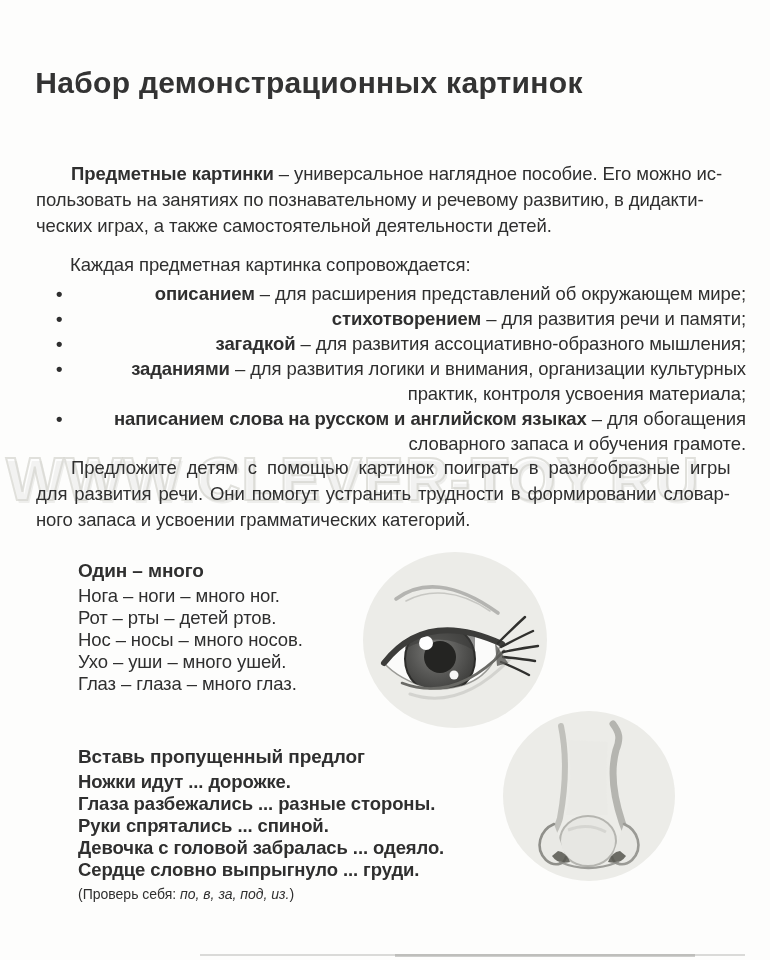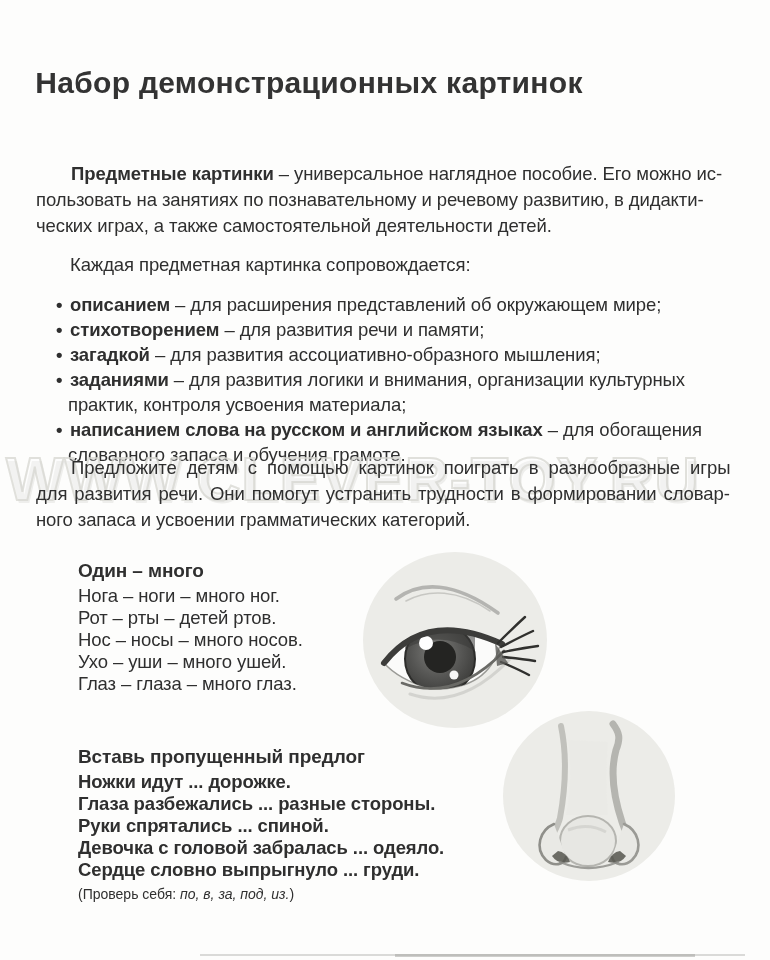--- a/index.html
+++ b/index.html
@@ -8,21 +8,21 @@
 
   .title{position:absolute;top:62px;left:0;width:618px;text-align:center;
          font-size:30px;font-weight:bold;line-height:41px;letter-spacing:.3px;color:#333;}
 
   .txt{font-size:18.5px;letter-spacing:-.1px;}
   .line{line-height:26px;white-space:nowrap;}
   .indent{text-indent:35px;}
 
   .p-intro{position:absolute;top:161px;left:36px;width:700px;}
   .acc-head{position:absolute;top:252px;left:36px;width:700px;text-indent:34px;line-height:26px;white-space:nowrap;}
-  .bullets{position:absolute;top:292px;left:36px;width:710px;}
+  .bullets{position:absolute;top:281px;left:36px;width:710px;text-align:right;}
   .bl{position:relative;padding-left:34px;line-height:25px;white-space:nowrap;}
   .bl.b::before{content:"\2022";position:absolute;left:20px;top:0;font-weight:bold;}
   .bl.cont{padding-left:32px;}
 
   .p-suggest{position:absolute;top:455px;left:36px;width:710px;z-index:2;}
   .ws1{word-spacing:5px;}
   .ws2{word-spacing:2px;}
 
   .watermark{position:absolute;top:444px;left:6px;width:760px;z-index:1;
     font-size:61px;font-weight:bold;white-space:nowrap;letter-spacing:1px;

